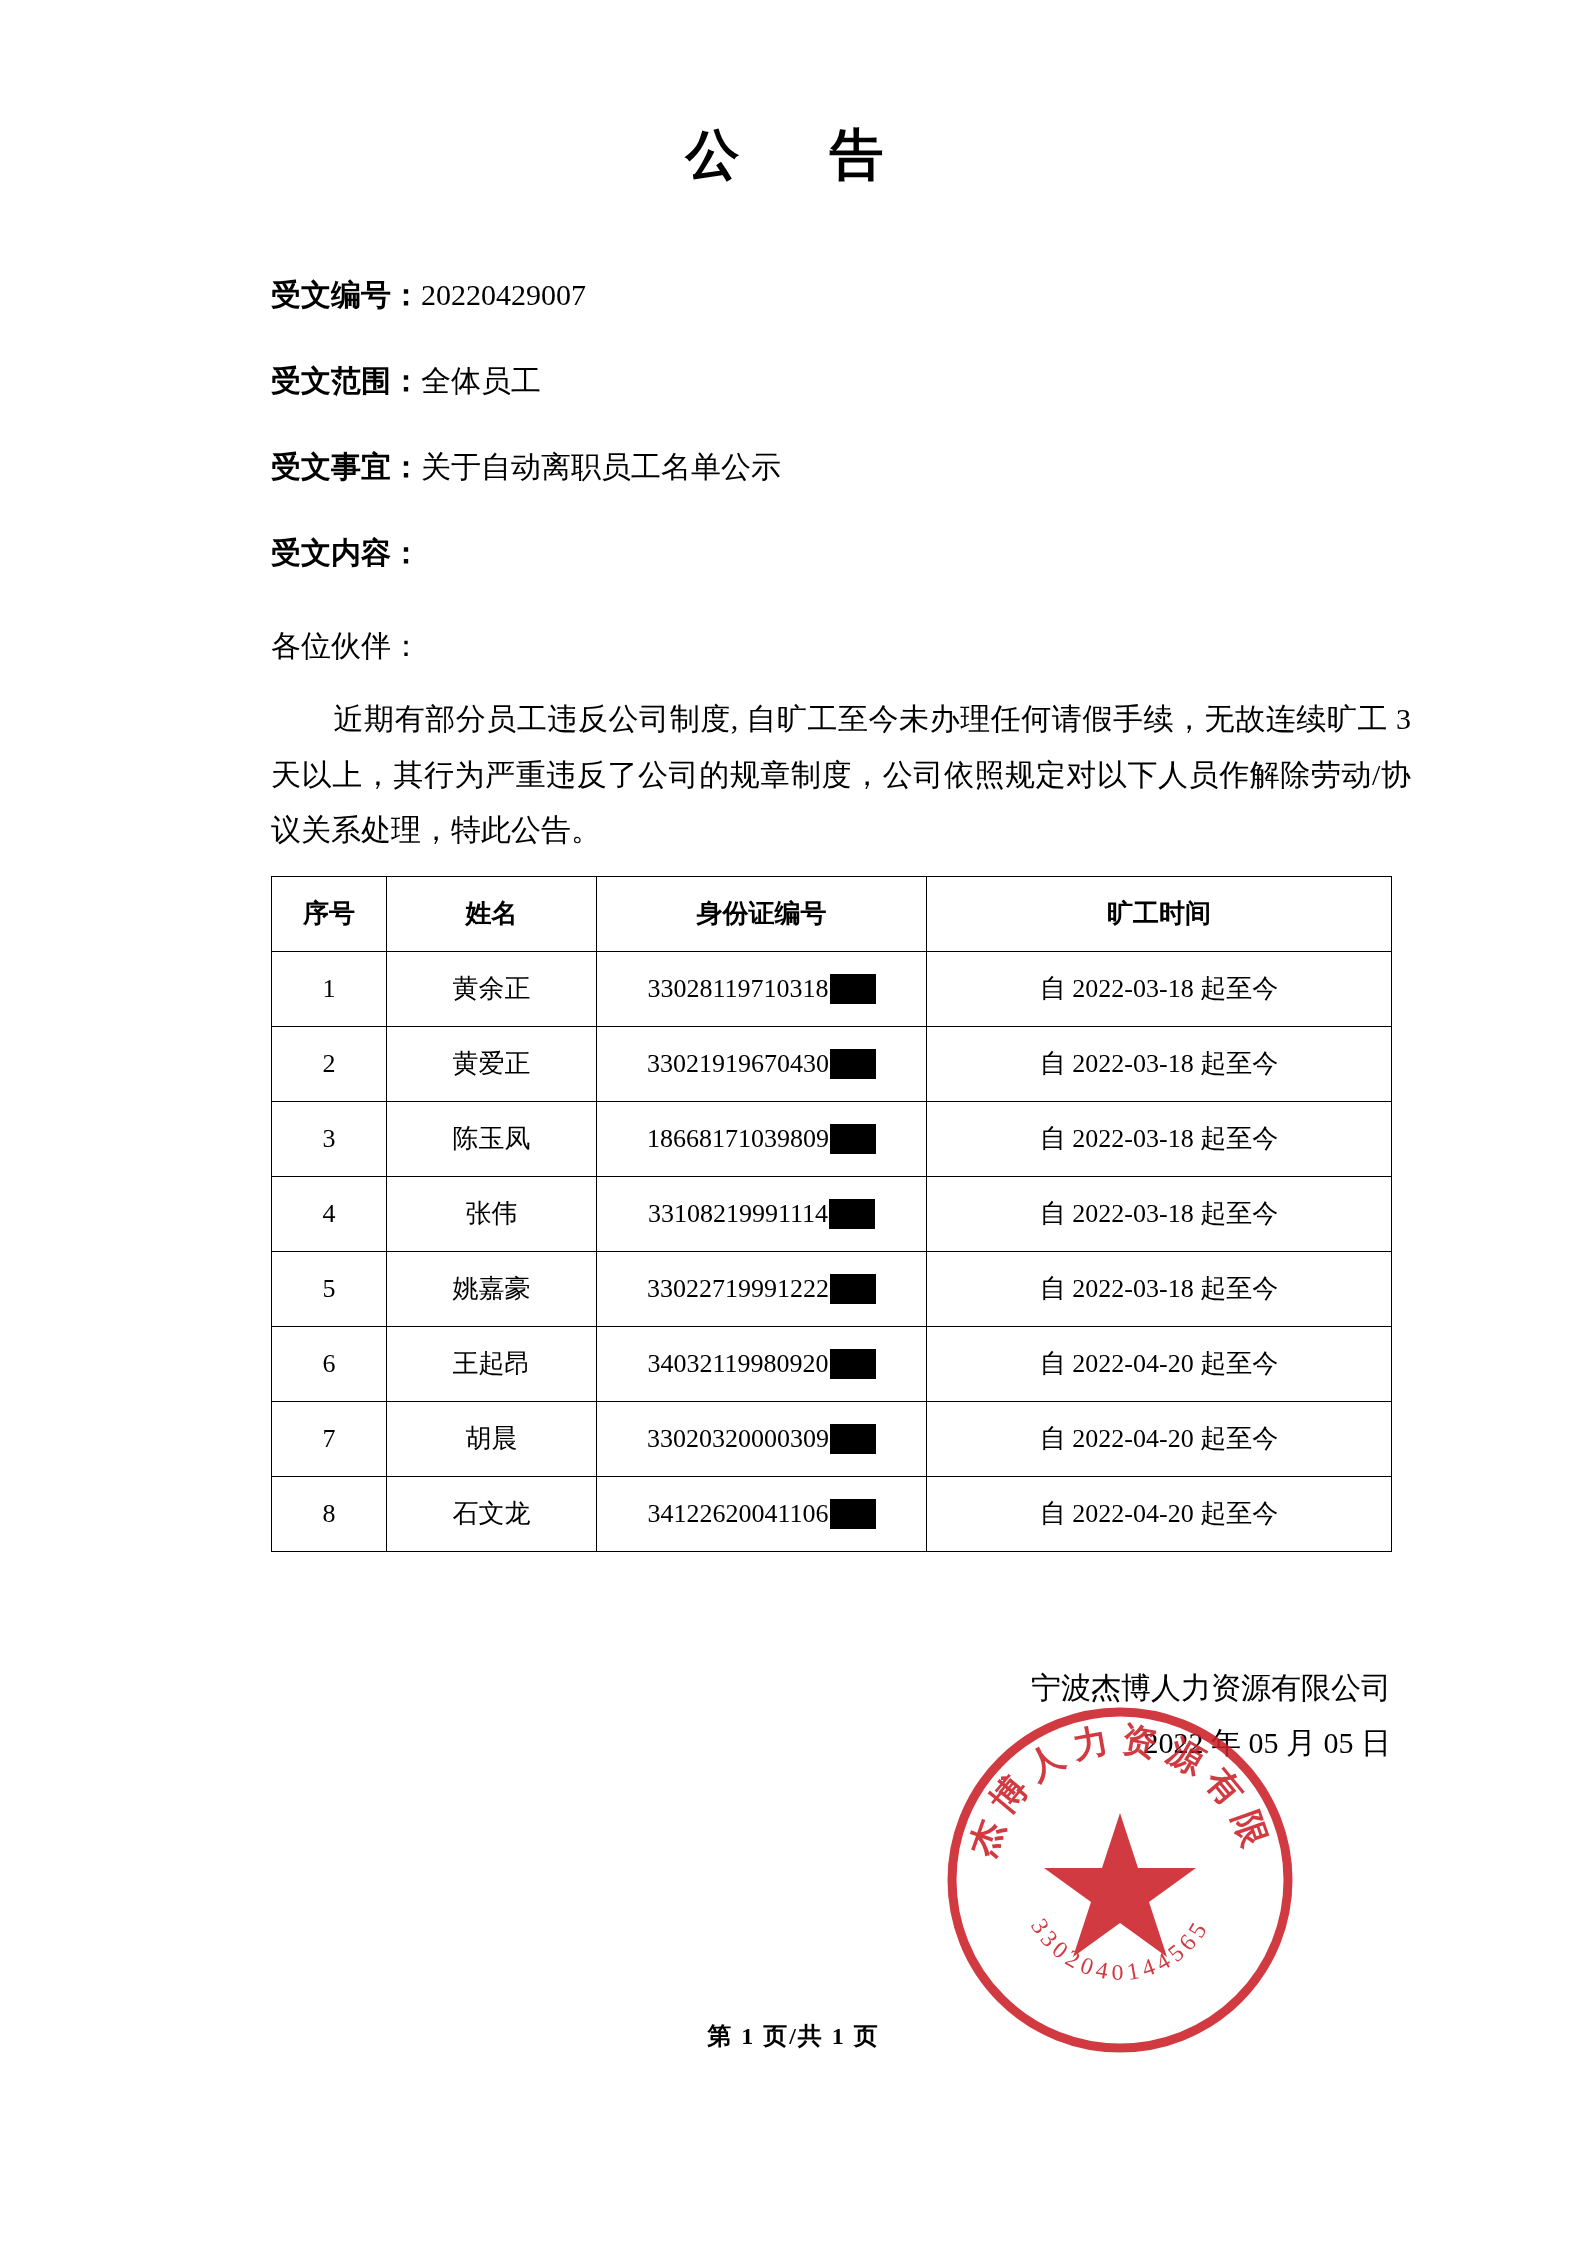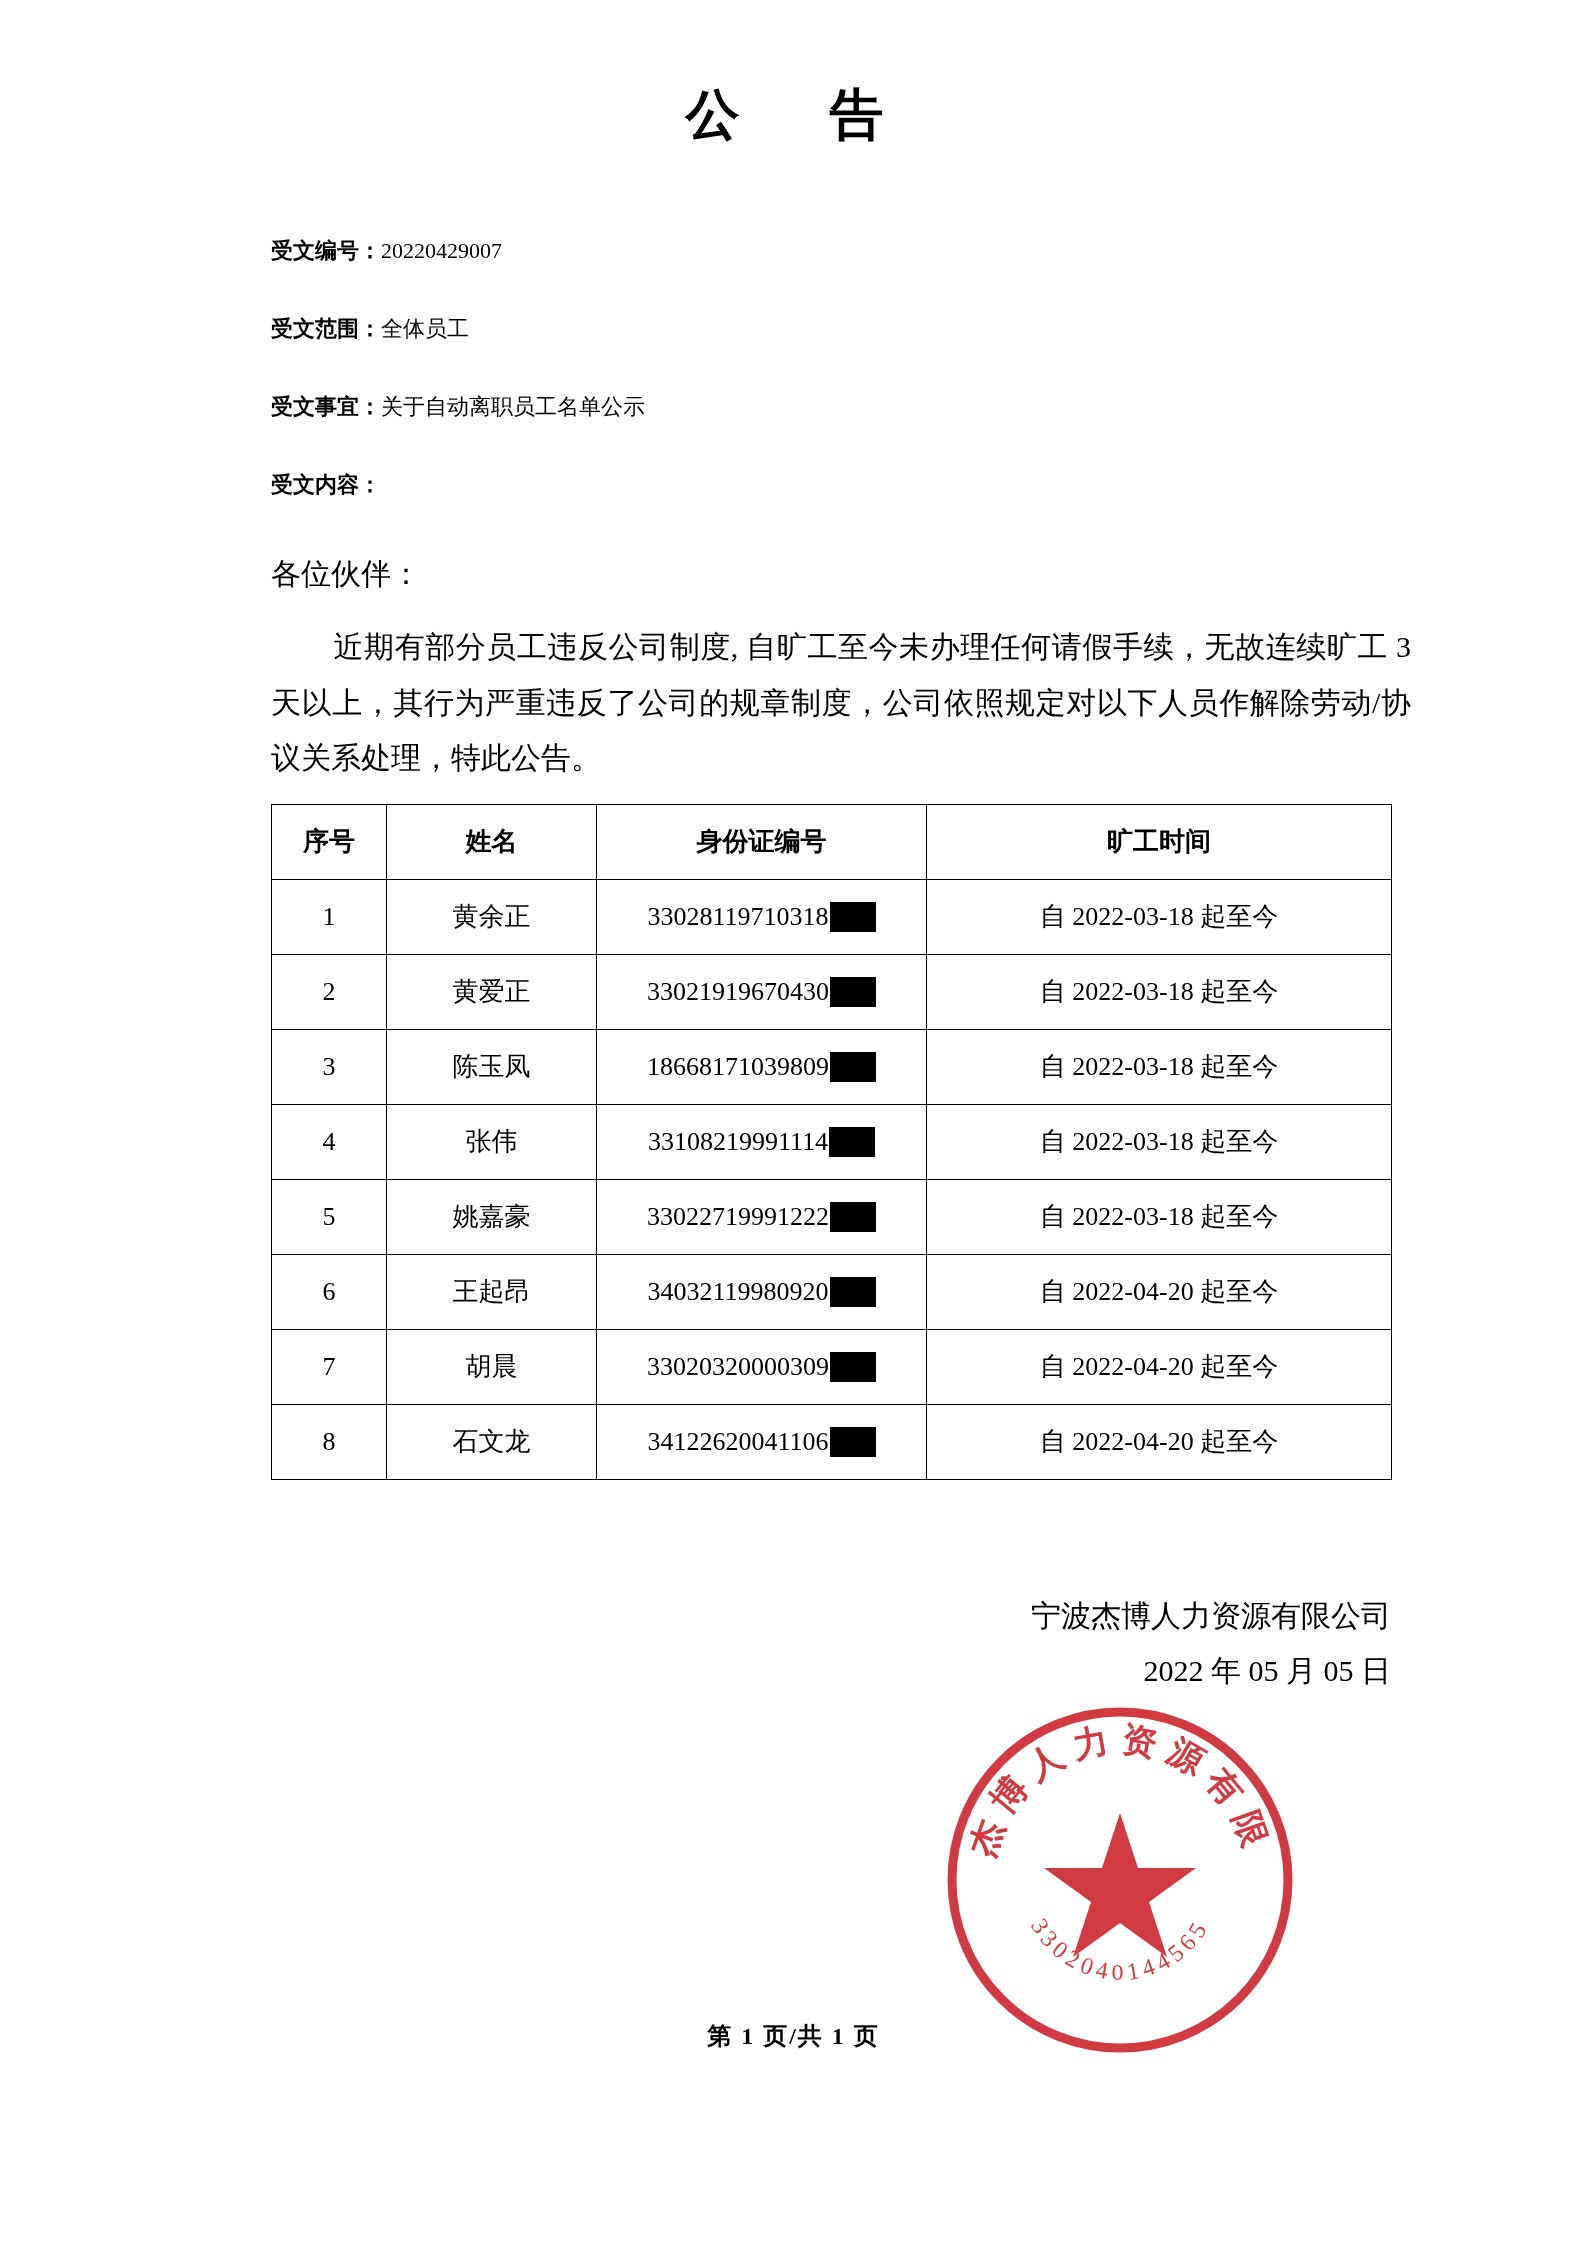--- a/index.html
+++ b/index.html
@@ -20,31 +20,31 @@
     left: 0; top: 0;
     width: 1587px;
     height: 2245px;
     background: #fff;
   }
   .doc-title {
     text-align: center;
     font-size: 54px;
     font-weight: bold;
     letter-spacing: 18px;
-    margin-top: 79px;
+    margin-top: 119px;
     font-family: "Liberation Serif", "DejaVu Serif", serif;
   }
   .body-wrap {
     margin: 0 auto;
     width: 1140px;
     padding-left: 95px;
     box-sizing: content-box;
   }
   .field-line {
-    font-size: 22px;
+    font-size: 30px;
     line-height: 1.0;
     margin-top: 56px;
     white-space: nowrap;
   }
   .field-line:first-of-type { margin-top: 88px; }
   .field-label {
     font-weight: bold;
   }
   .field-value {
     font-weight: normal;

